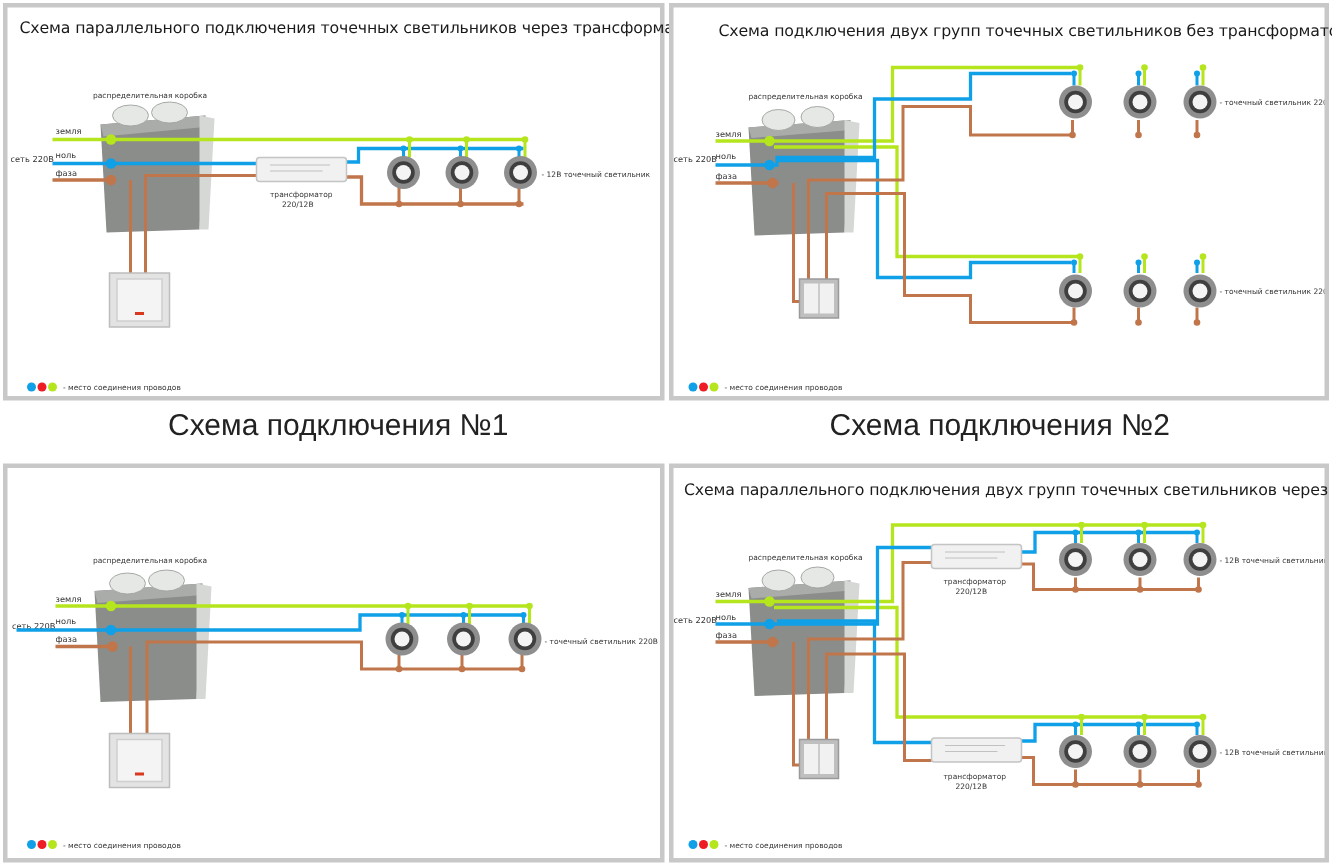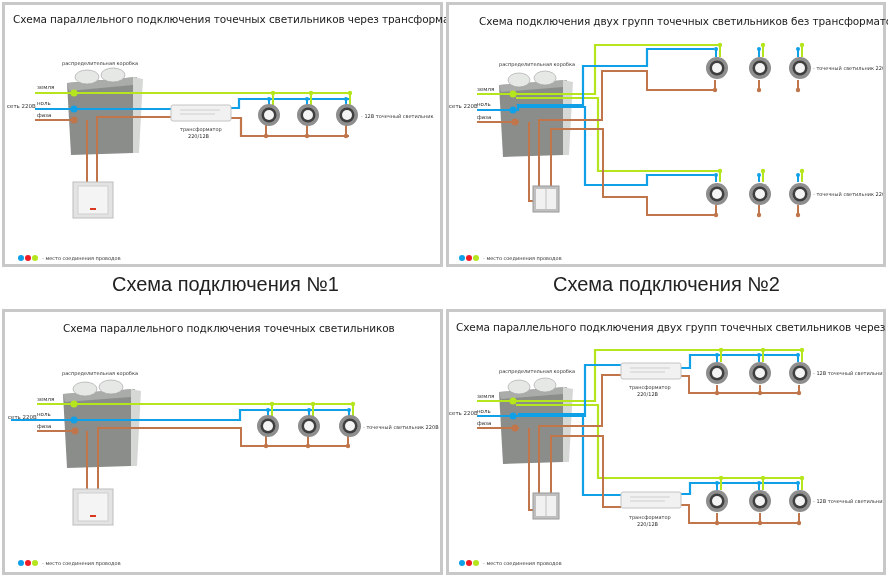--- a/index.html
+++ b/index.html
@@ -242,21 +242,20 @@
       <circle cx="27" cy="253" r="3" fill="#b5e61d"></circle>
       <text class="tiny" x="34" y="255">- место соединения проводов</text>
     </g>
   </svg>
 </div>
 
 <div class="caption" id="cap1">Схема подключения №1</div>
 <div class="caption" id="cap2">Схема подключения №2</div>
 
 <div class="panel" id="p3">
-  <div class="panel-title" style="left:58px; top:10px;">Схема параллельного подключения точечных светильников</div>
   <svg width="435" height="260">
     <g>
       <path d="M58 82 L130 77 L126 154 L62 156 Z" fill="#8a8d8a"></path>
       <path d="M58 82 L130 77 L126 85 L60 90 Z" fill="#a9aca9"></path>
       <path d="M126 77 L136 79 L132 154 L126 154 Z" fill="#d6d8d6"></path>
       <ellipse cx="80" cy="77" rx="12" ry="7" fill="#e5e8e5" stroke="#9da09d" stroke-width="0.6"></ellipse>
       <ellipse cx="106" cy="75" rx="12" ry="7" fill="#e5e8e5" stroke="#9da09d" stroke-width="0.6"></ellipse>
     </g>
     <text class="tiny" x="57" y="63">распределительная коробка</text>
     <text class="tiny-lbl" x="32" y="89">земля</text>

